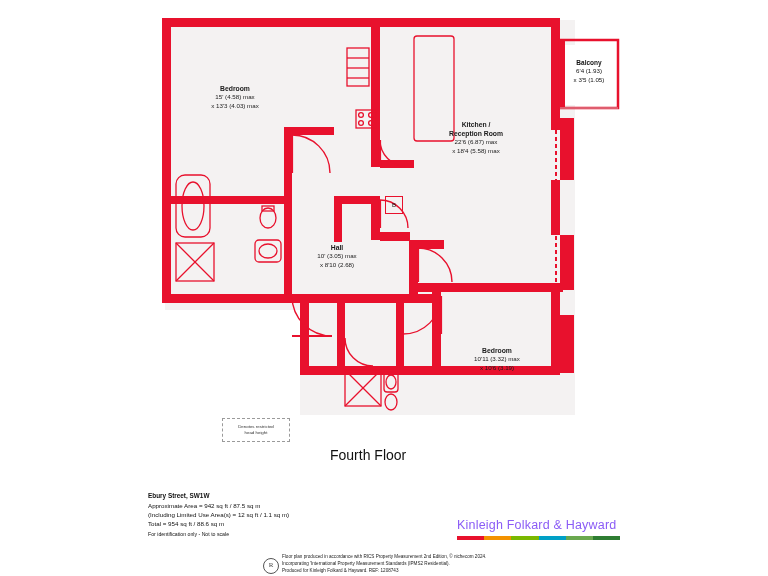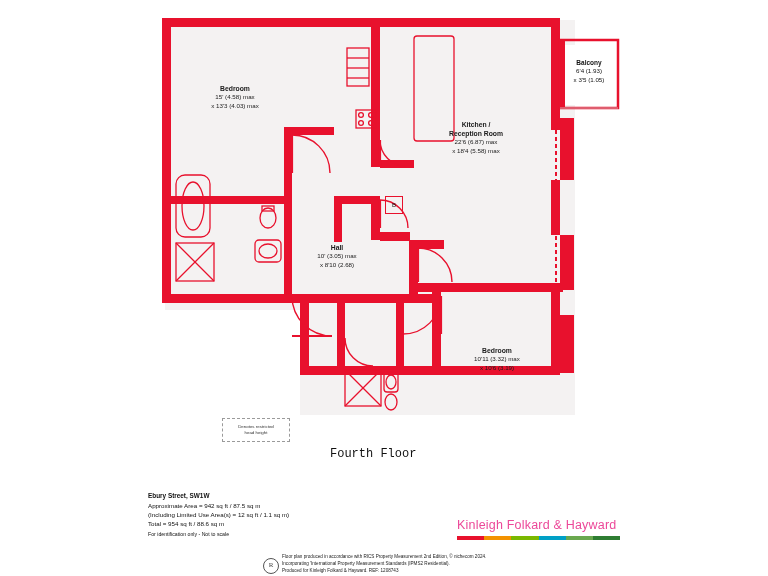--- a/index.html
+++ b/index.html
@@ -26,37 +26,36 @@
     text-align: center;
     font-size: 6.5px;
     line-height: 1.35;
     color: #1a1a1a;
     white-space: nowrap;
   }
   .room-label .name { font-weight: bold; font-size: 6.8px; display: block; }
   .room-label .dim { display: block; font-size: 6.2px; }
   .floor-caption {
     position: absolute;
-    font-size: 12px;
+    font-size: 14px;
     color: #111;
-    font-family: Liberation Mono, monospace;
   }
   .footer-text {
     position: absolute;
     font-size: 6.2px;
     line-height: 1.5;
     color: #111;
   }
   .footer-text .addr { font-weight: bold; display: block; font-size: 6.4px;}
   .footer-text .small { font-size: 5.2px; display:block; margin-top:2px;}
   .brand {
     position: absolute;
     font-size: 12.5px;
     letter-spacing: 0.2px;
-    color: #ec4899;
+    color: #8b5cf6;
   }
   .brand-bar {
     position: absolute;
     height: 4px;
     display: flex;
   }
   .brand-bar span { flex: 1 1 auto; height: 100%; }
   .rics {
     position: absolute;
     font-size: 4.6px;

